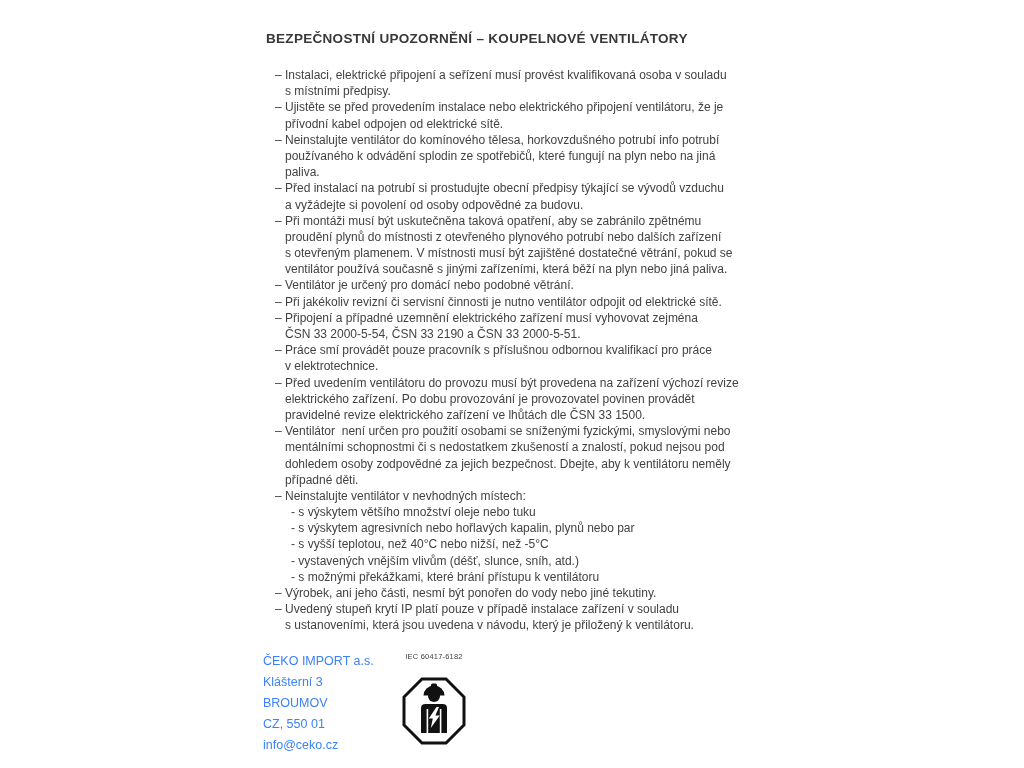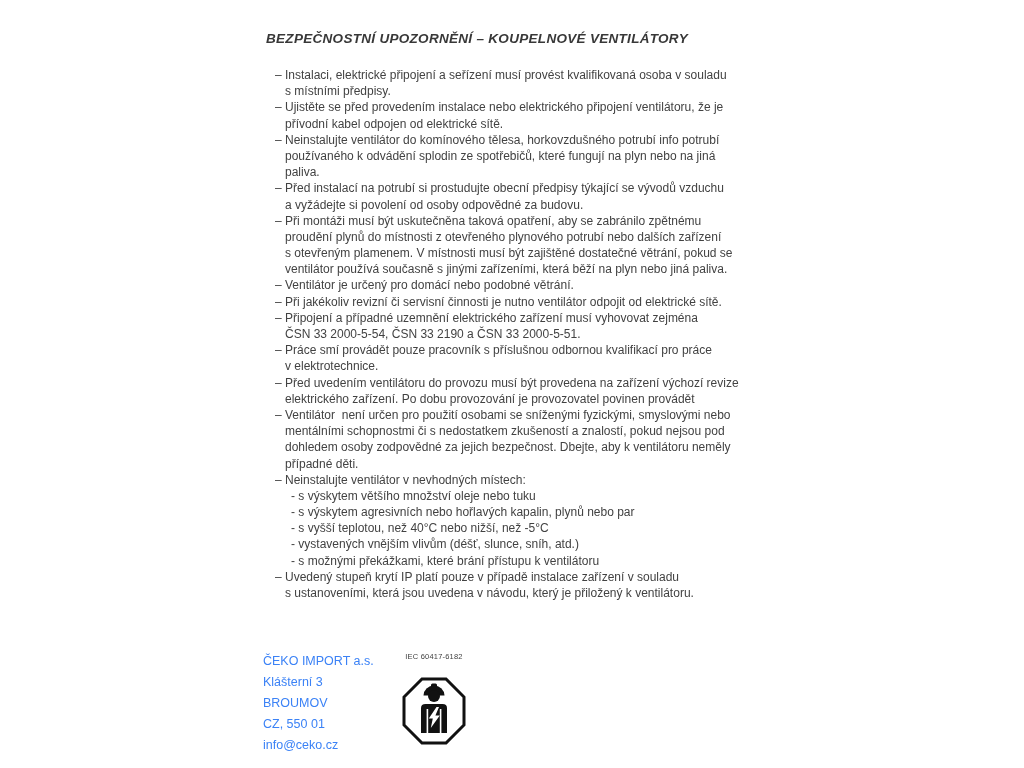--- a/index.html
+++ b/index.html
@@ -17,21 +17,20 @@
     background: #ffffff;
   }
   .title {
     position: absolute;
     left: 266px; top: 31px;
     font-size: 13.5px;
     font-weight: 700;
     letter-spacing: 0.3px;
     color: #383838;
     white-space: pre;
-    font-style: italic;
   }
   .content {
     position: absolute;
     left: 263px; top: 67px;
     color: #424242;
     font-size: 12px;
   }
   .line {
     height: 16.2px;
     line-height: 16.2px;
@@ -90,30 +89,32 @@
       <div class="line cont">s otevřeným plamenem. V místnosti musí být zajištěné dostatečné větrání, pokud se</div>
       <div class="line cont">ventilátor používá současně s jinými zařízeními, která běží na plyn nebo jiná paliva.</div>
       <div class="line first">– Ventilátor je určený pro domácí nebo podobné větrání.</div>
       <div class="line first">– Při jakékoliv revizní či servisní činnosti je nutno ventilátor odpojit od elektrické sítě.</div>
       <div class="line first">– Připojení a případné uzemnění elektrického zařízení musí vyhovovat zejména</div>
       <div class="line cont">ČSN 33 2000-5-54, ČSN 33 2190 a ČSN 33 2000-5-51.</div>
       <div class="line first">– Práce smí provádět pouze pracovník s příslušnou odbornou kvalifikací pro práce</div>
       <div class="line cont">v elektrotechnice.</div>
       <div class="line first">– Před uvedením ventilátoru do provozu musí být provedena na zařízení výchozí revize</div>
       <div class="line cont">elektrického zařízení. Po dobu provozování je provozovatel povinen provádět</div>
+      <div class="line cont">pravidelné revize elektrického zařízení ve lhůtách dle ČSN 33 1500.</div>
       <div class="line first">– Ventilátor  není určen pro použití osobami se sníženými fyzickými, smyslovými nebo</div>
       <div class="line cont">mentálními schopnostmi či s nedostatkem zkušeností a znalostí, pokud nejsou pod</div>
       <div class="line cont">dohledem osoby zodpovědné za jejich bezpečnost. Dbejte, aby k ventilátoru neměly</div>
       <div class="line cont">případné děti.</div>
       <div class="line first">– Neinstalujte ventilátor v nevhodných místech:</div>
       <div class="line sub">- s výskytem většího množství oleje nebo tuku</div>
       <div class="line sub">- s výskytem agresivních nebo hořlavých kapalin, plynů nebo par</div>
       <div class="line sub">- s vyšší teplotou, než 40°C nebo nižší, než -5°C</div>
       <div class="line sub">- vystavených vnějším vlivům (déšť, slunce, sníh, atd.)</div>
       <div class="line sub">- s možnými překážkami, které brání přístupu k ventilátoru</div>
+      <div class="line first">– Výrobek, ani jeho části, nesmí být ponořen do vody nebo jiné tekutiny.</div>
       <div class="line first">– Uvedený stupeň krytí IP platí pouze v případě instalace zařízení v souladu</div>
       <div class="line cont">s ustanoveními, která jsou uvedena v návodu, který je přiložený k ventilátoru.</div>
     </div>
 
   <div class="footer-address">
       <div class="addr-line">ČEKO IMPORT a.s.</div>
       <div class="addr-line">Klášterní 3</div>
       <div class="addr-line">BROUMOV</div>
       <div class="addr-line">CZ, 550 01</div>
       <div class="addr-line">info@ceko.cz</div>

